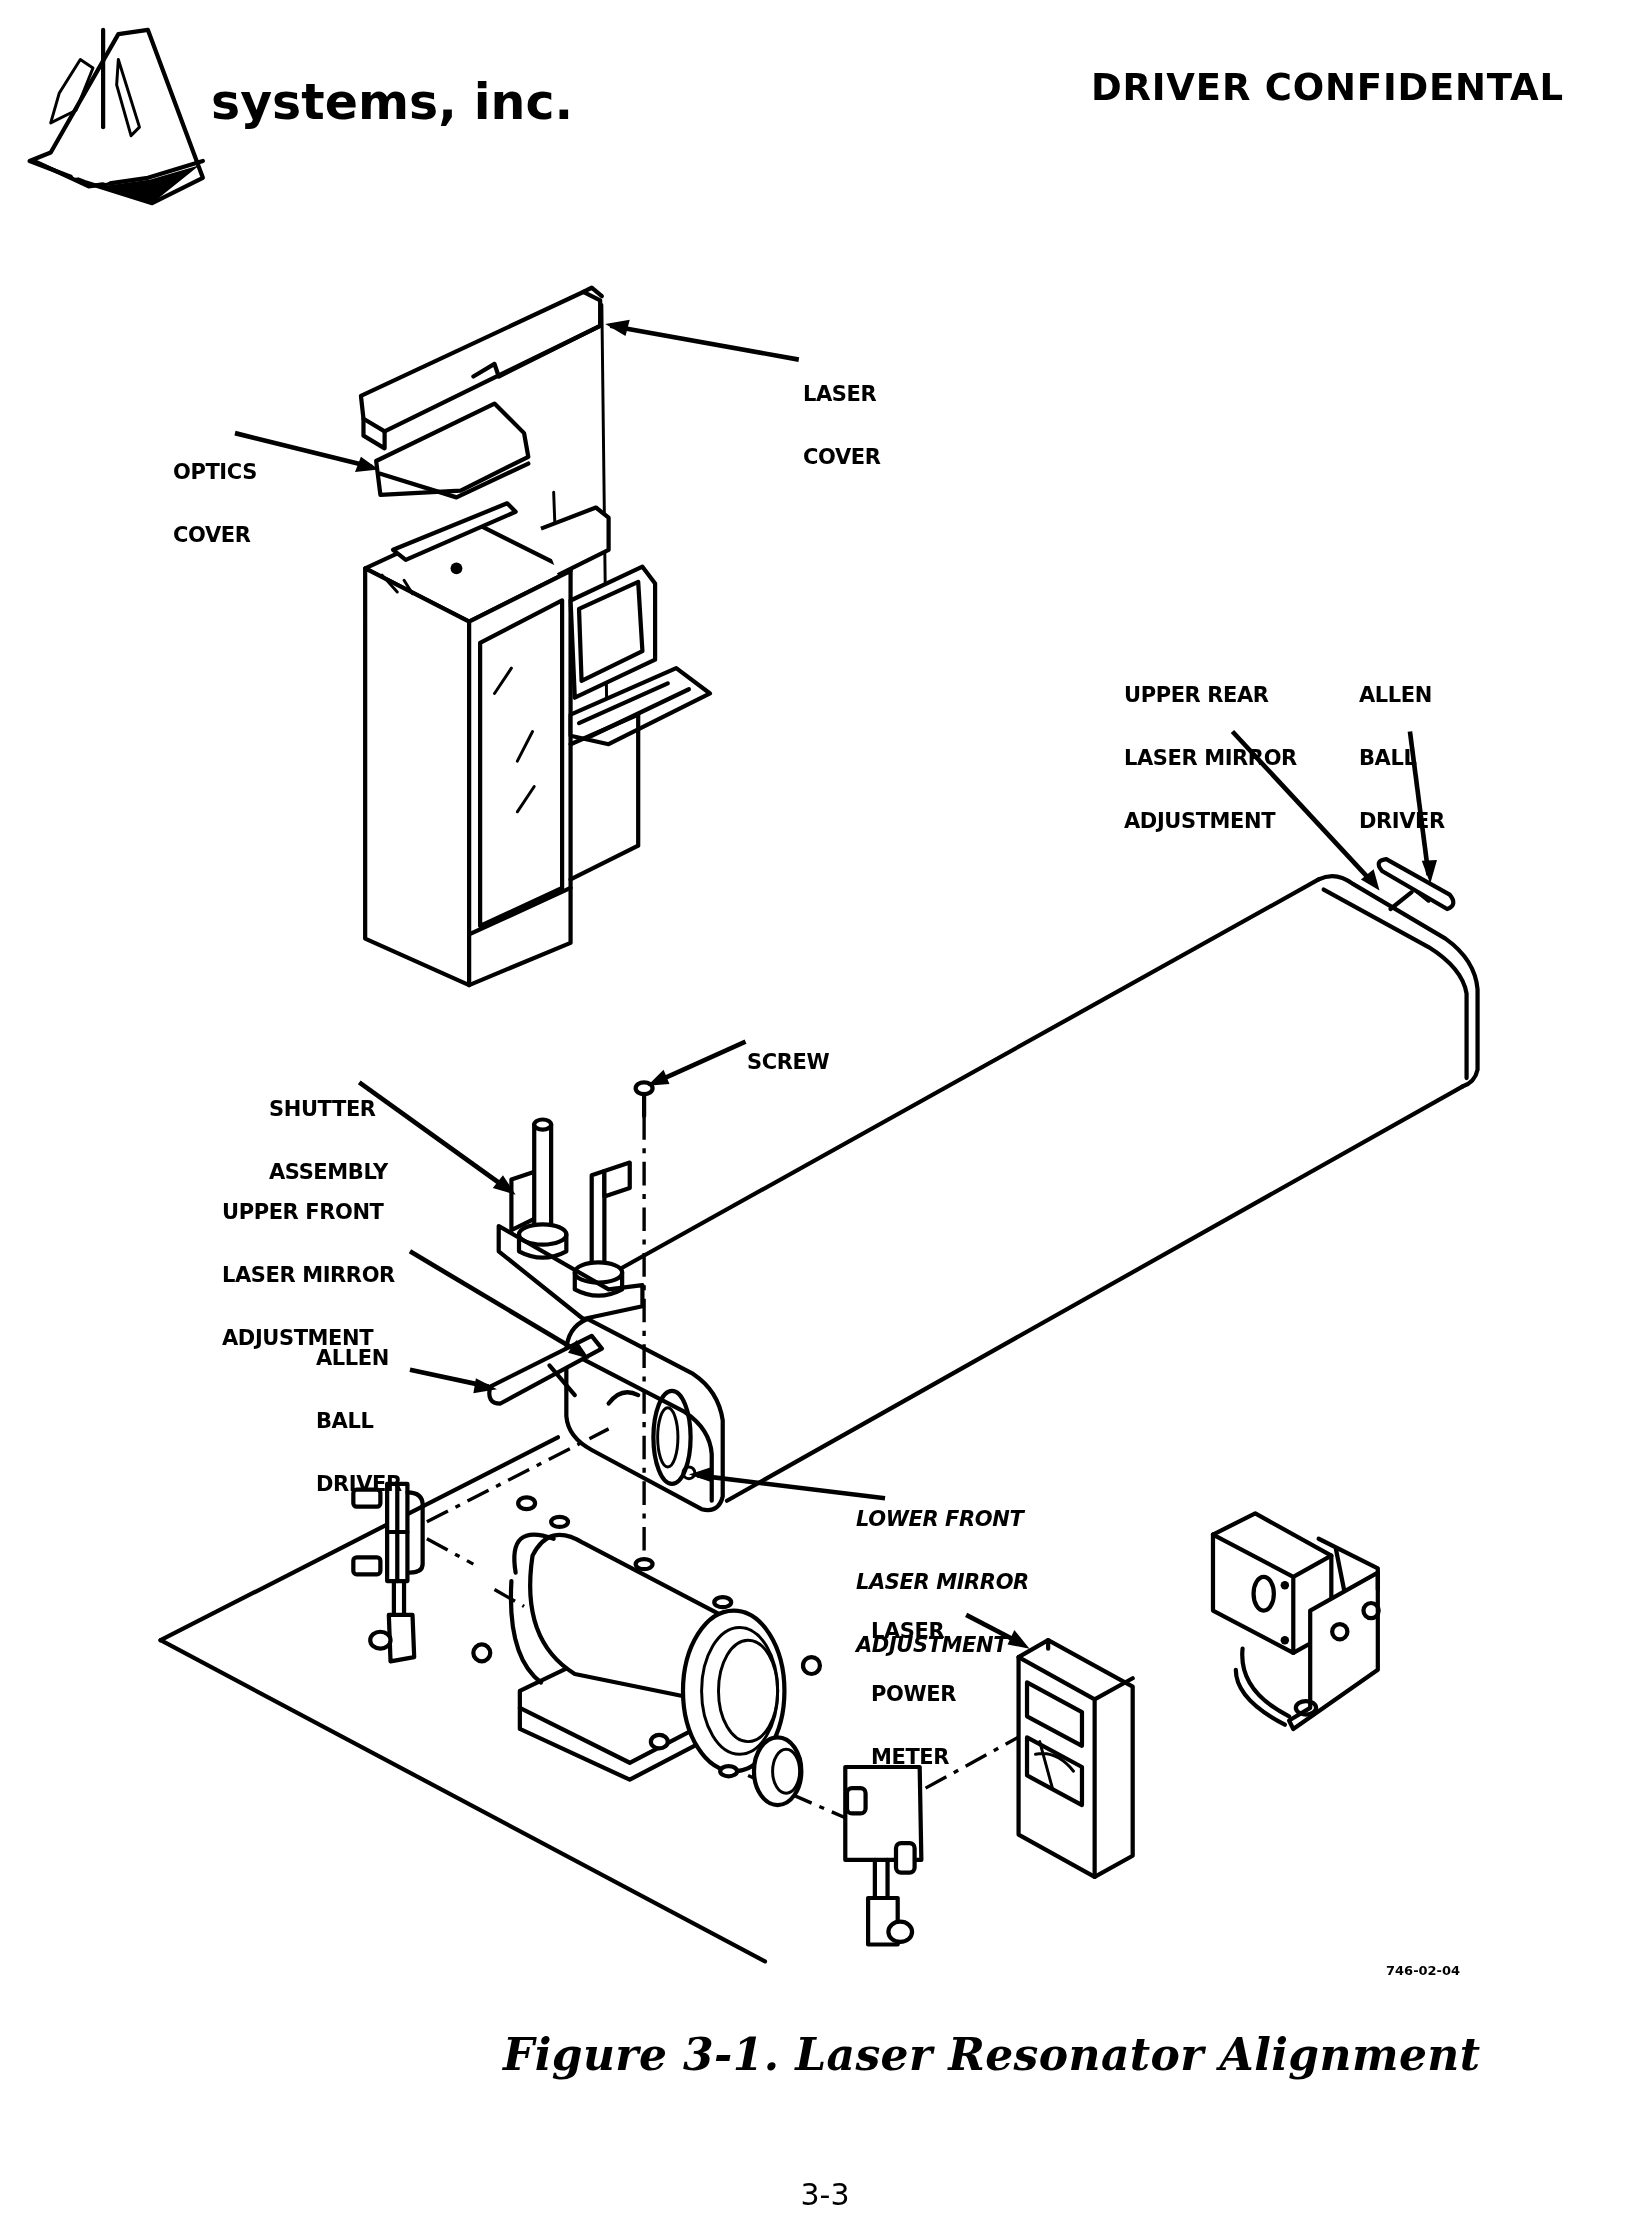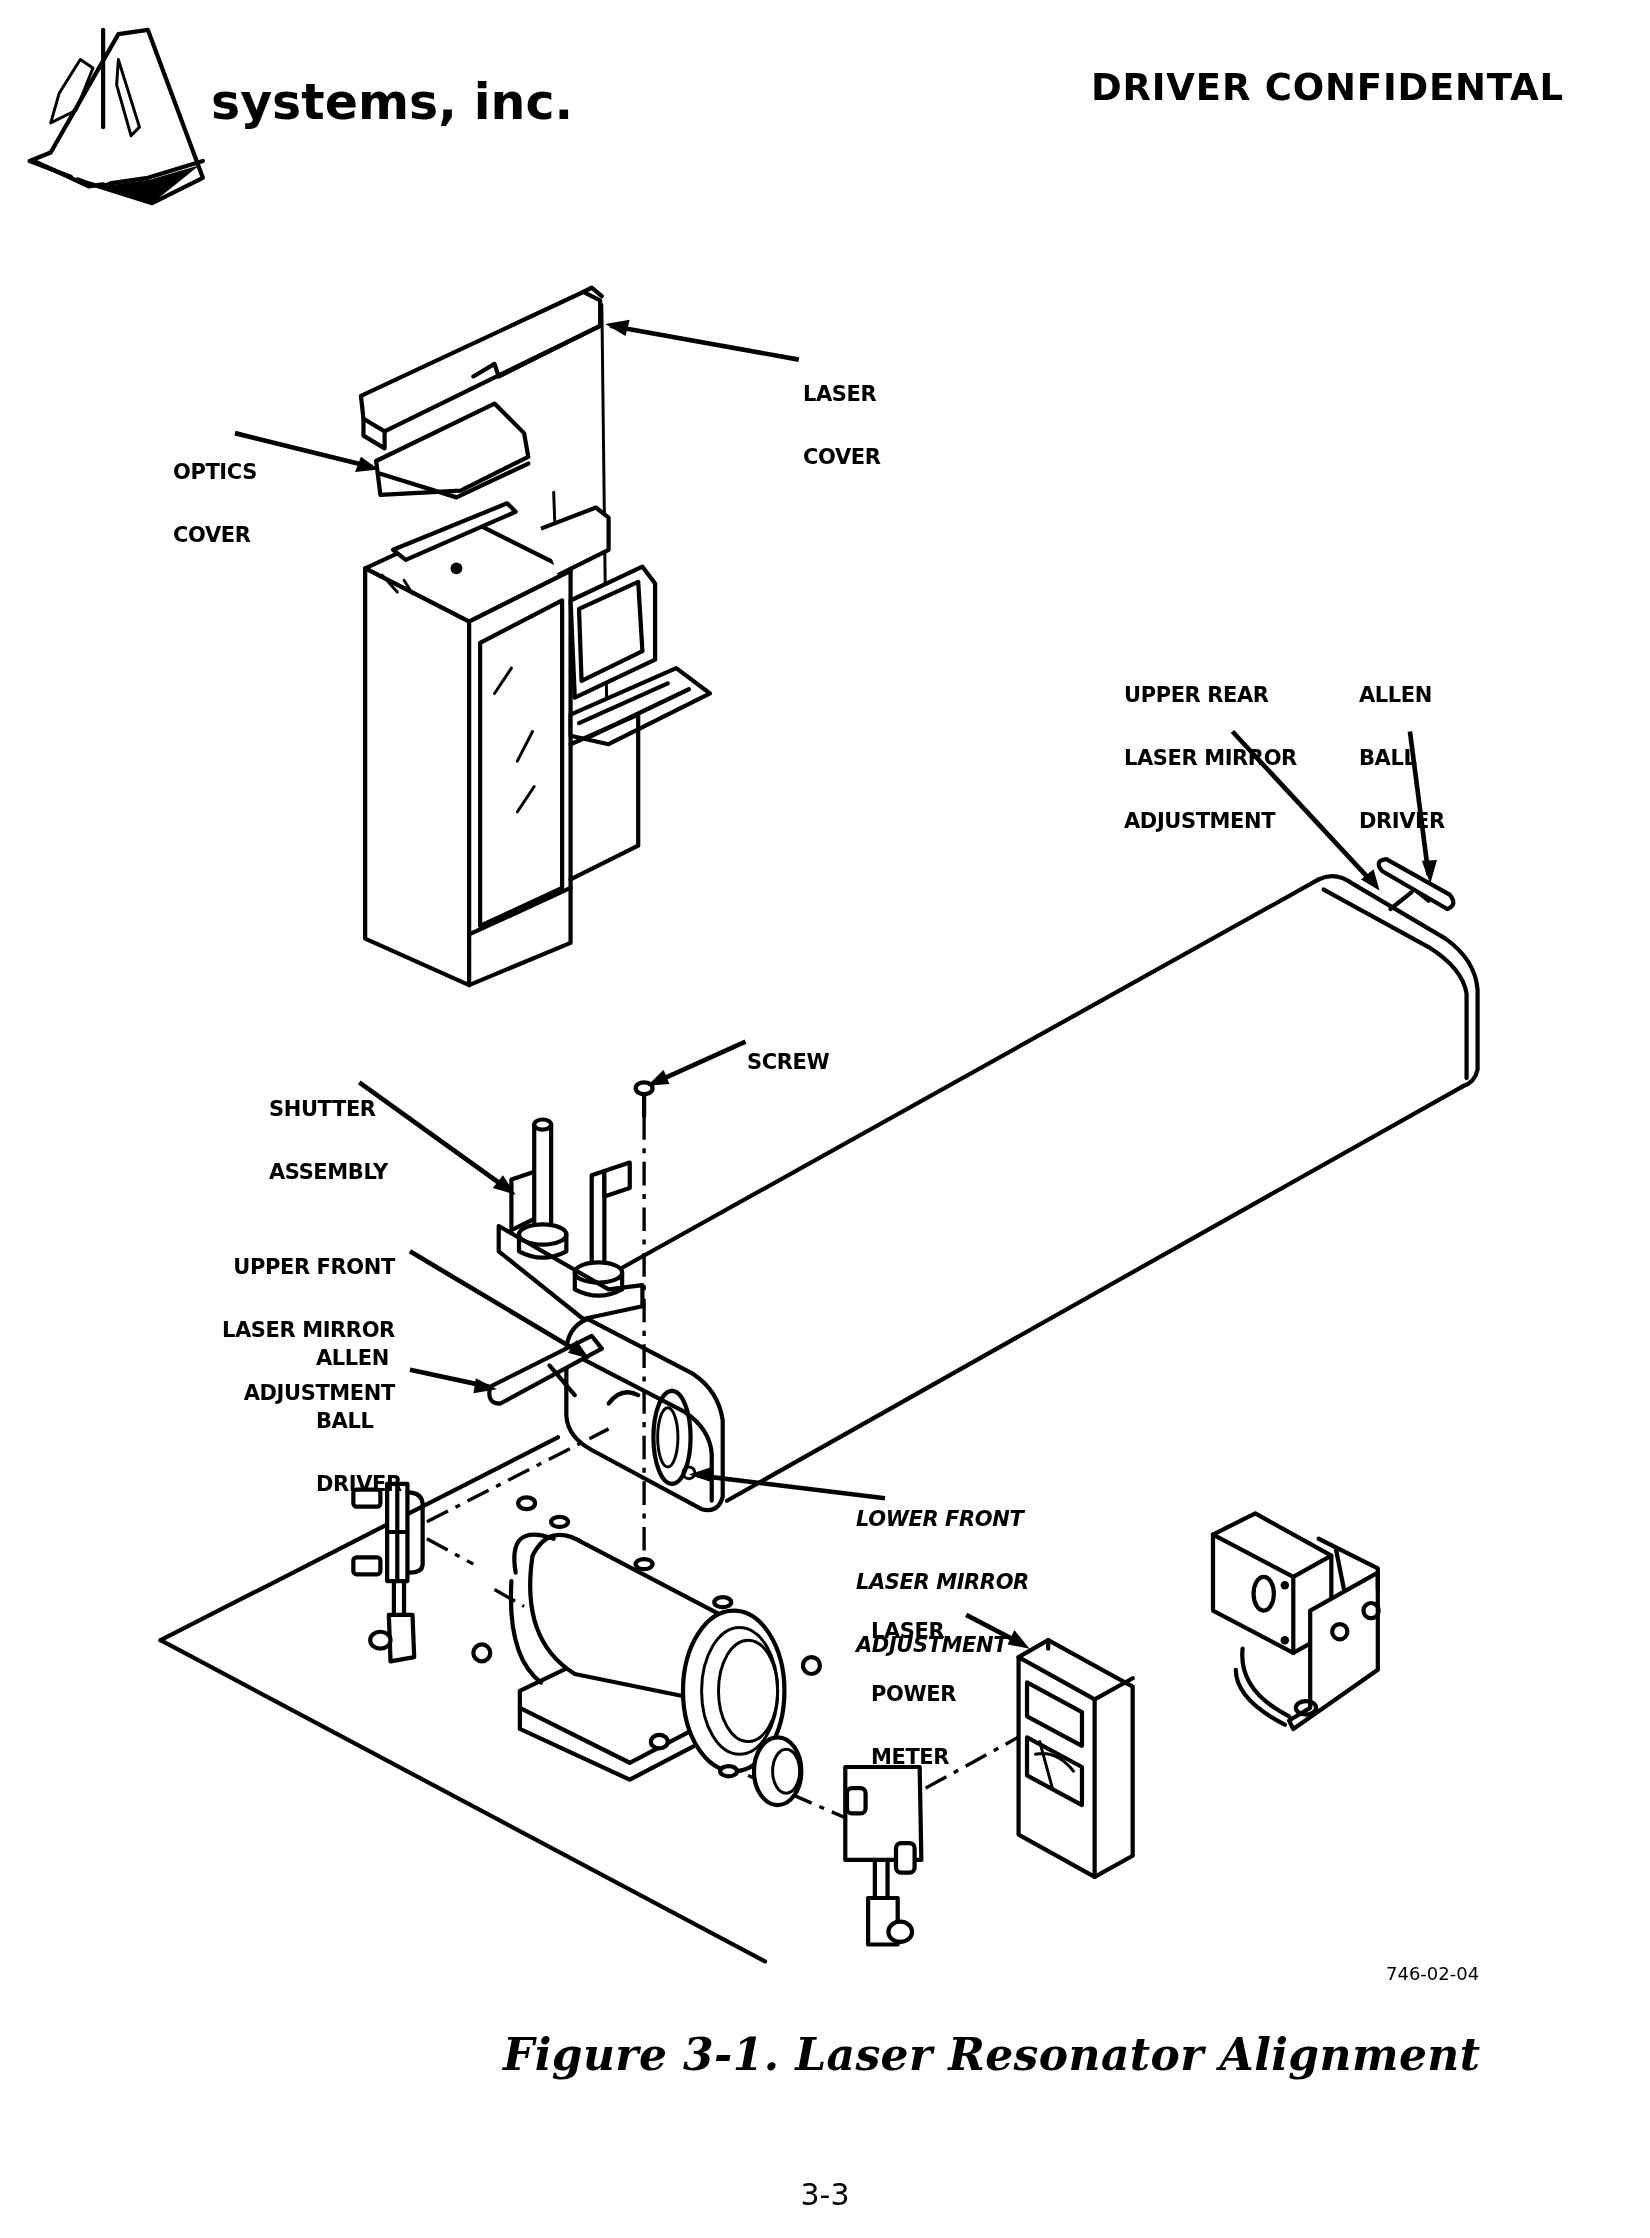--- a/index.html
+++ b/index.html
@@ -2,21 +2,21 @@
 <html style="font-size:13.5px"><head>
 <meta charset="utf-8">
 <style>
   html, body { margin: 0; padding: 0; background: #ffffff; }
   body { width: 1650px; height: 2239px; position: relative; overflow: hidden; color: #000; }
   .abs { position: absolute; }
   .logo-text { left: 211px; top: 74px; font-family: "DejaVu Sans", sans-serif; font-size: 49px; font-weight: bold; letter-spacing: 0px; }
   .confidential { left: 1091px; top: 66px; font-family: "DejaVu Sans", sans-serif; font-size: 37px; font-weight: bold; letter-spacing: 0.8px; }
   .label { font-family: "DejaVu Sans", sans-serif; font-weight: bold; font-size: 21px; line-height: 21px; text-transform: uppercase; white-space: pre; letter-spacing: -0.4px; }
   .label span { display: block; }
-  .fignum { left: 1386px; top: 1963px; font-family: "DejaVu Sans", sans-serif; font-weight: normal; font-size: 18px; }
+  .fignum { left: 1386px; top: 1963px; font-family: "DejaVu Sans", sans-serif; font-weight: bold; font-size: 13px; }
   .caption { left: 503px; top: 2029px; font-family: "DejaVu Serif", serif; font-style: italic; font-weight: bold; font-size: 44px; letter-spacing: 0.4px; }
   .pagenum { left: 0; width: 1650px; top: 2177px; text-align: center; font-family: "DejaVu Sans", sans-serif; font-size: 30px; }
   svg.drawing { position: absolute; left: 0; top: 0; }
   svg .s { fill: none; stroke: #000; stroke-width: 5; stroke-linejoin: round; stroke-linecap: round; }
   svg .t { fill: none; stroke: #000; stroke-width: 3.5; stroke-linejoin: round; stroke-linecap: round; }
   svg .w { fill: #fff; stroke: #000; stroke-width: 5; stroke-linejoin: round; }
   svg .dash { fill: none; stroke: #000; stroke-width: 4; stroke-dasharray: 28 10 6 10; }
   svg .arrow { fill: none; stroke: #000; stroke-width: 5.5; }
   svg .ah { fill: #000; }
 </style>
@@ -251,21 +251,21 @@
   <span>BALL</span>
   <span>DRIVER</span>
 </div>
 <div class="abs label" style="left:269px; top:1057px;">
   <span>SHUTTER</span>
   <span>ASSEMBLY</span>
 </div>
 <div class="abs label" style="left:747px; top:1010px;">
   <span>SCREW</span>
 </div>
-<div class="abs label" style="left:222px; top:1215px;text-align:right;">
+<div class="abs label" style="left:222px; top:1160px;">
   <span>UPPER FRONT</span>
   <span>LASER MIRROR</span>
   <span>ADJUSTMENT</span>
 </div>
 <div class="abs label" style="left:316px; top:1306px;">
   <span>ALLEN</span>
   <span>BALL</span>
   <span>DRIVER</span>
 </div>
 <div class="abs label" style="left:856px; top:1467px;font-style:italic;">

